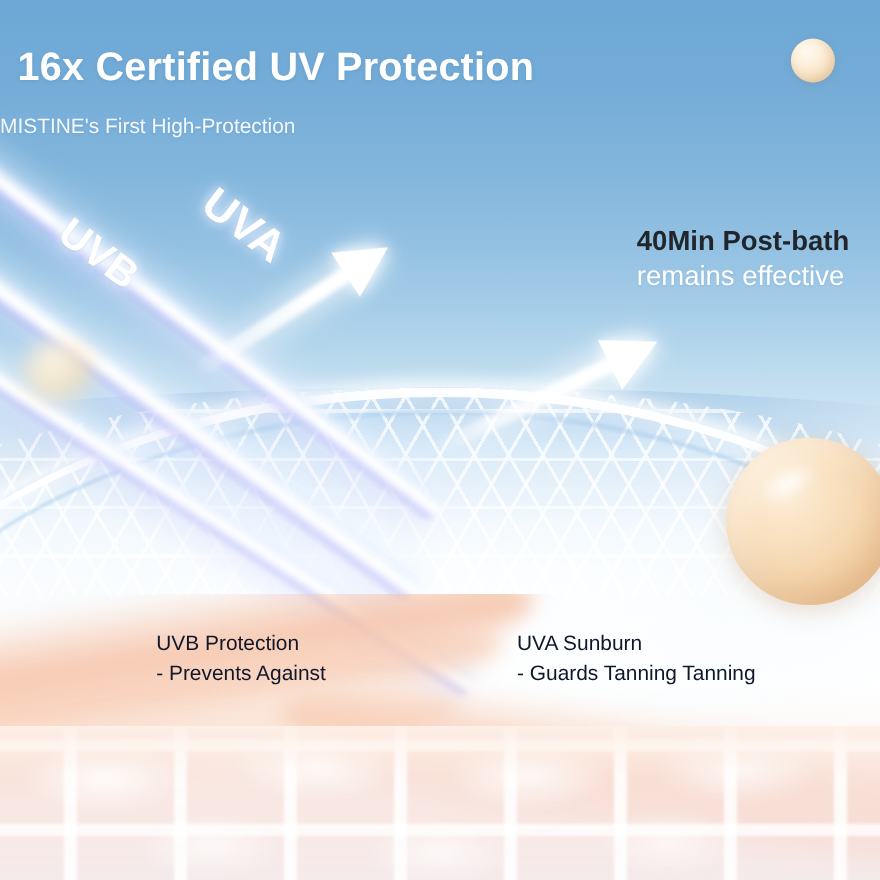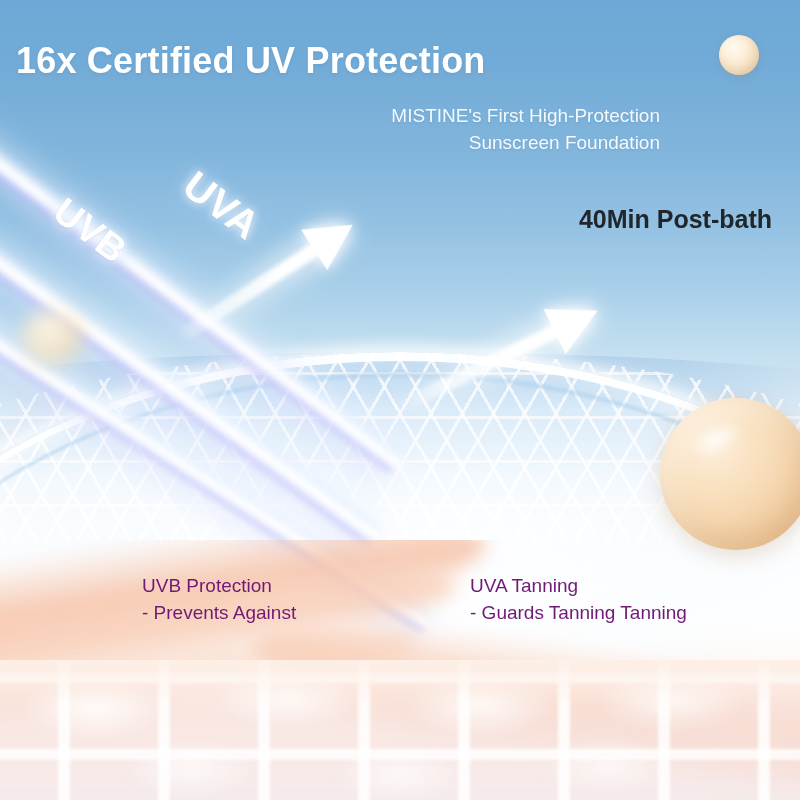--- a/index.html
+++ b/index.html
@@ -148,21 +148,21 @@
   }
 
   
   .title{
     position:absolute;left:0;top:40px;width:800px;
     font-size:36px;font-weight:bold;color:#ffffff;letter-spacing:.2px;
     text-shadow:0 1px 3px rgba(85,135,180,.35);
     margin-left:16px;
   }
   .subtitle{
-    position:absolute;left:0;top:102px;width:660px;text-align:right;
+    position:absolute;left:0;top:102px;width:660px;text-align:left;
     font-size:19px;color:#f4f9fe;line-height:27px;
     text-shadow:0 1px 2px rgba(85,135,180,.30);
   }
   .subtitle span{display:block;}
 
   .postbath{
     position:absolute;right:28px;top:203px;text-align:left;
     line-height:32px;white-space:nowrap;
   }
   .postbath .l1{
@@ -215,21 +215,21 @@
   }
 
   
   .spec{position:absolute;}
   .spec .big{
     font-size:46px;font-weight:bold;color:#7eb3e2;letter-spacing:-.5px;
     line-height:52px;white-space:nowrap;
     text-shadow:0 1px 2px rgba(255,255,255,.65);
   }
   .spec .d1,.spec .d2{
-    font-size:19px;color:#701a75;line-height:27px;white-space:nowrap;
+    font-size:19px;color:#0f172a;line-height:27px;white-space:nowrap;
   }
   .spec .d1{margin-top:10px;}
 
   
   .drop{position:absolute;border-radius:50%;}
   .drop-big{
     background:radial-gradient(circle at 34% 30%,
       #fdf0dd 0%, #fae4c6 24%, #f6d9b3 48%, #efc99c 72%, #e5b584 92%, #dca877 100%);
     box-shadow:0 6px 22px rgba(190,150,110,.30),
                inset -8px -10px 22px rgba(205,160,115,.35),
@@ -308,25 +308,25 @@
   </div>
 
   <div class="ray-label" style="left:50px;top:210px;font-size:37px;transform:rotate(37deg);">UVB</div>
 
   <div class="ray-label" style="left:180px;top:183px;font-size:40px;transform:rotate(37deg);">UVA</div>
 
   <div class="title">16x Certified UV Protection</div>
 
   <div class="subtitle">
     <span>MISTINE's First High-Protection</span>
-    <span>Sunscreen Foundation</span>
   </div>
 
   <div class="postbath">
     <div class="l1">40Min Post-bath</div>
+    <div class="l3">remains effective</div>
   </div>
 
   <div class="skin">
     <div class="band" style="left:-330px;top:8px;width:820px;height:120px;transform:rotate(-9deg);
                 background:linear-gradient(180deg,rgba(247,206,183,0),rgba(245,192,164,.88),rgba(250,222,205,0));"></div>
     <div class="band" style="left:-300px;top:52px;width:760px;height:92px;transform:rotate(-8deg);
                 background:linear-gradient(180deg,rgba(250,222,203,0),rgba(248,205,181,.80),rgba(253,235,224,0));"></div>
     <div class="band" style="left:-280px;top:104px;width:700px;height:80px;transform:rotate(-7deg);
                 background:linear-gradient(180deg,rgba(252,232,218,0),rgba(249,213,192,.62),rgba(255,244,238,0));"></div>
     <div class="band" style="left:250px;top:112px;width:760px;height:110px;transform:rotate(9deg);
@@ -340,21 +340,21 @@
     <div class="cell-sheen"></div>
     <div class="cell-top-fade"></div>
   </div>
 
   <div class="spec" style="left:142px;top:562px;">
     <div class="d1">UVB Protection</div>
     <div class="d2">- Prevents Against</div>
   </div>
 
   <div class="spec" style="left:470px;top:562px;">
-    <div class="d1">UVA Tanning</div>
+    <div class="d1">UVA Sunburn</div>
     <div class="d2">- Guards Tanning Tanning</div>
   </div>
 
   <div class="drop drop-big" style="left:660px;top:398px;width:152px;height:152px;">
     <div class="drop-hl" style="left:28px;top:26px;width:58px;height:30px;transform:rotate(-26deg);"></div>
   </div>
 
   <div class="drop drop-small" style="left:719px;top:35px;width:40px;height:40px;"></div>
 
   <div class="drop drop-blur" style="left:22px;top:310px;width:62px;height:54px;"></div>

